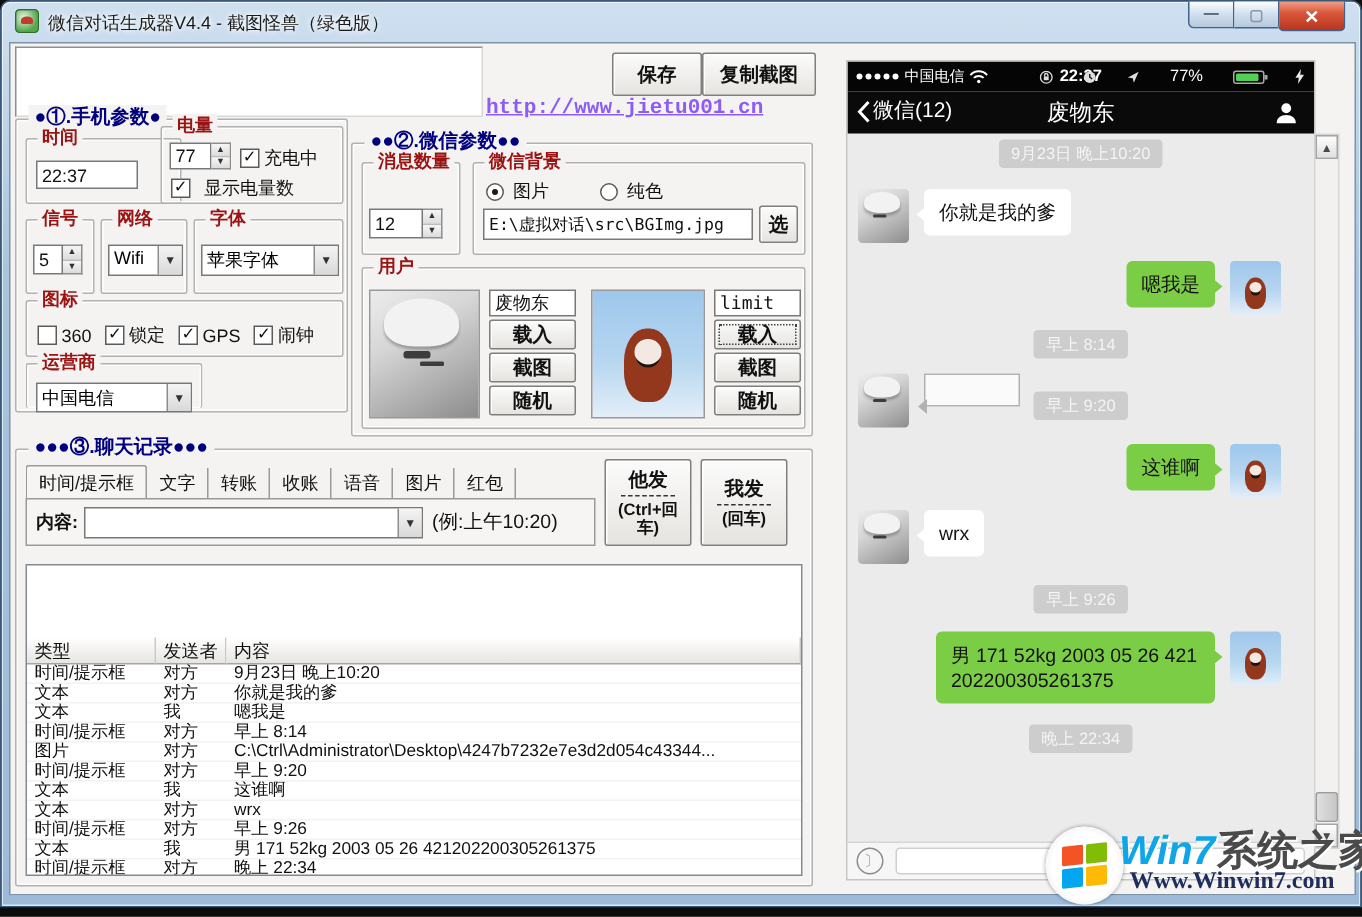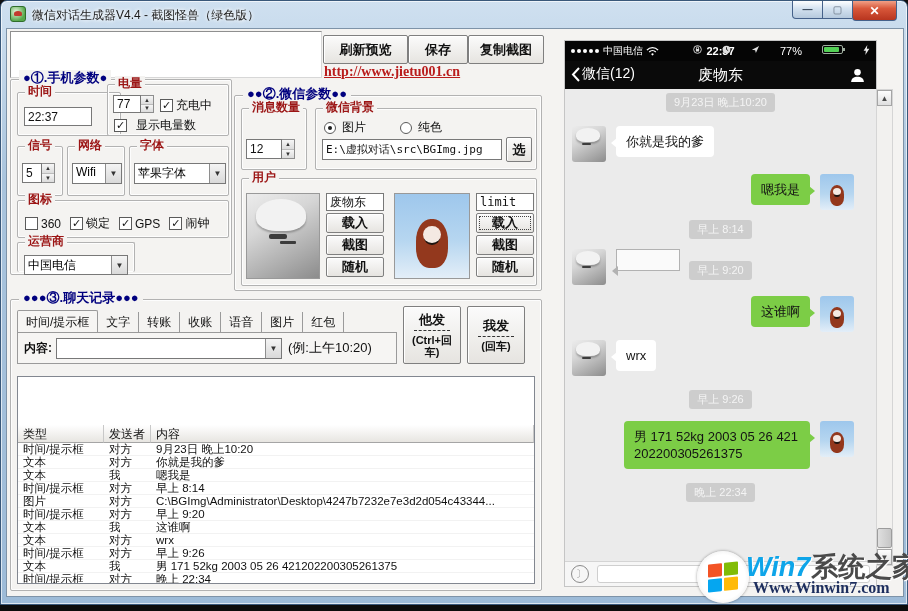--- a/index.html
+++ b/index.html
@@ -33,22 +33,22 @@
             background:#f4f3f1; border:1px solid #7e93a8; overflow:hidden; }
 
   .whitebox { position:absolute; left:3px; top:2px; width:312px; height:47px; background:#fff;
               border:1px solid #8f8f8f; border-right-color:#d7d7d7; border-bottom-color:#d7d7d7; }
 
   .btn3d { background:linear-gradient(#fbfbfb,#e6e4e0); border:1px solid #7f7f7f; border-radius:2px;
            box-shadow:inset 1px 1px 0 #fff; display:flex; align-items:center; justify-content:center;
            font-size:13px; font-weight:bold; color:#111; cursor:pointer; }
   .top-btn { position:absolute; top:6px; height:29px; }
 
-  .link { position:absolute; left:317px; top:35px; font-family:Liberation Serif, serif;
-          font-size:14px; font-weight:bold; color:#b91c1c; text-decoration:underline; cursor:pointer; }
+  .link { position:absolute; left:317px; top:35px; font-family:Liberation Mono, monospace;
+          font-size:14px; font-weight:bold; color:#8b5cf6; text-decoration:underline; cursor:pointer; }
 
   
   .gbox { position:absolute; border:1px solid #b2b2b2; border-radius:2px; box-shadow:inset 0 0 0 1px #fdfdfd; }
   .glabel { position:absolute; top:-9px; left:7px; background:#f4f3f1; padding:0 3px;
             color:#9b1414; font-weight:bold; font-size:12px; line-height:14px; white-space:nowrap; }
   .sechead { position:absolute; top:-10px; left:8px; background:#f4f3f1; padding:0 4px;
              color:#00007f; font-weight:bold; font-size:13px; line-height:15px; white-space:nowrap; }
 
   .input { background:#fff; border:1px solid #787878; font-size:12px; padding:1px 3px;
            font-family:"Liberation Sans",sans-serif; color:#111; }
@@ -99,21 +99,21 @@
   .c0 { width:86px; flex:none; } .c1 { width:47px; flex:none; } .c2 { flex:1; }
 
   
   .phone { position:absolute; left:558px; top:12px; width:311px; height:545px; background:#ebebeb;
            box-shadow:0 0 0 1px #c5c5c5; overflow:hidden; }
   .sbar { position:absolute; left:0; top:0; width:100%; height:20px; background:#050505; color:#fff;
           display:flex; align-items:center; font-size:11px; padding:0 6px; }
   .sig-dots { display:flex; gap:2px; margin-right:4px; }
   .sig-dots i { width:4px; height:4px; border-radius:50%; background:#fdfdfd; }
   .sbar .time { position:absolute; left:0; right:0; text-align:center; font-weight:bold; }
-  .sbar .right { margin-left:auto; display:flex; align-items:flex-start; gap:20px; z-index:1; }
+  .sbar .right { margin-left:auto; display:flex; align-items:center; gap:20px; z-index:1; }
   .bat { width:21px; height:9px; border:1px solid #9fae9f; border-radius:2px; position:relative; }
   .bat::before { content:""; position:absolute; left:1px; top:1px; bottom:1px; width:77%; background:#53d055; border-radius:1px; }
   .bat::after { content:""; position:absolute; right:-3px; top:2px; width:2px; height:3px; background:#9fae9f; }
   .navbar { position:absolute; left:0; top:20px; width:100%; height:28px; background:#0a0a0a; color:#fff; }
   .nav-back { position:absolute; left:6px; top:4px; display:flex; align-items:center; gap:2px; font-size:14px; color:#fff; cursor:pointer;}
   .nav-title { position:absolute; left:0; right:0; top:5px; text-align:center; font-size:15px; }
   .nav-person { position:absolute; right:10px; top:6px; cursor:pointer; }
 
   .chat { position:absolute; left:0; top:48px; width:100%; height:472px; display:flex; flex-direction:column; overflow:hidden; }
   .chip { align-self:center; background:#cdcdcd; color:#f4f4f4; font-size:11px; padding:2px 8px; border-radius:3px; white-space:nowrap; z-index:2;}
@@ -177,21 +177,20 @@
     <div class="winbtns">
       <div class="wbtn min">—</div>
       <div class="wbtn max">▢</div>
       <div class="wbtn close">✕</div>
     </div>
 
     <div class="client">
 
       <div class="whitebox"></div>
 
-      <div class="btn3d top-btn" style="left:316px;width:85px;">刷新预览</div>
       <div class="btn3d top-btn" style="left:401px;width:60px;">保存</div>
       <div class="btn3d top-btn" style="left:461px;width:76px;">复制截图</div>
       <a class="link">http://www.jietu001.cn</a>
 
       <div class="gbox" style="left:3px;top:50px;width:222px;height:196px;">
         <span class="sechead">●①.手机参数●</span>
 
         <div class="gbox" style="left:6px;top:12px;width:104px;height:44px;">
           <span class="glabel">时间</span>
           <input class="input" style="position: absolute; left: 6px; top: 14px; width: 68px; height: 19px;" readonly="" value="22:37">
@@ -369,21 +368,21 @@
                 <span class="td c2">嗯我是</span>
               </div>
               <div class="trow">
                 <span class="td c0">时间/提示框</span>
                 <span class="td c1">对方</span>
                 <span class="td c2">早上 8:14</span>
               </div>
               <div class="trow">
                 <span class="td c0">图片</span>
                 <span class="td c1">对方</span>
-                <span class="td c2">C:\BGImg\Administrator\Desktop\4247b7232e7e3d2d054c43344...</span>
+                <span class="td c2">C:\Ctrl\Administrator\Desktop\4247b7232e7e3d2d054c43344...</span>
               </div>
               <div class="trow">
                 <span class="td c0">时间/提示框</span>
                 <span class="td c1">对方</span>
                 <span class="td c2">早上 9:20</span>
               </div>
               <div class="trow">
                 <span class="td c0">文本</span>
                 <span class="td c1">我</span>
                 <span class="td c2">这谁啊</span>

